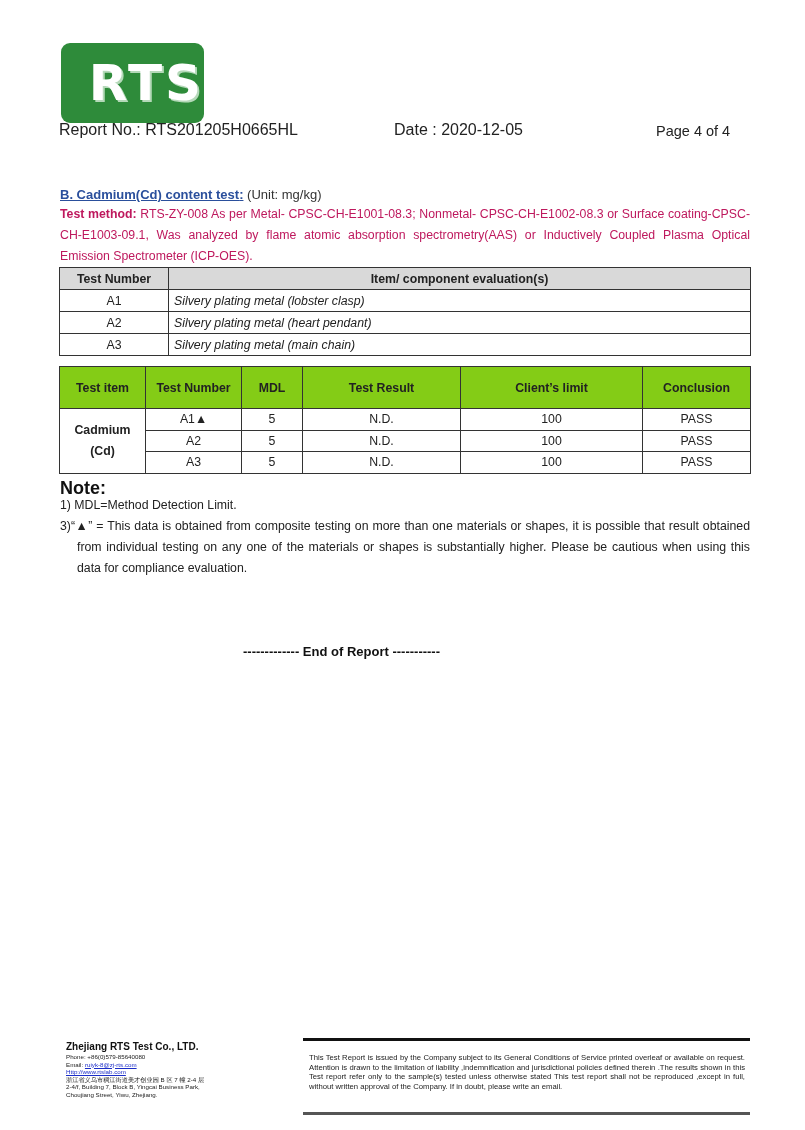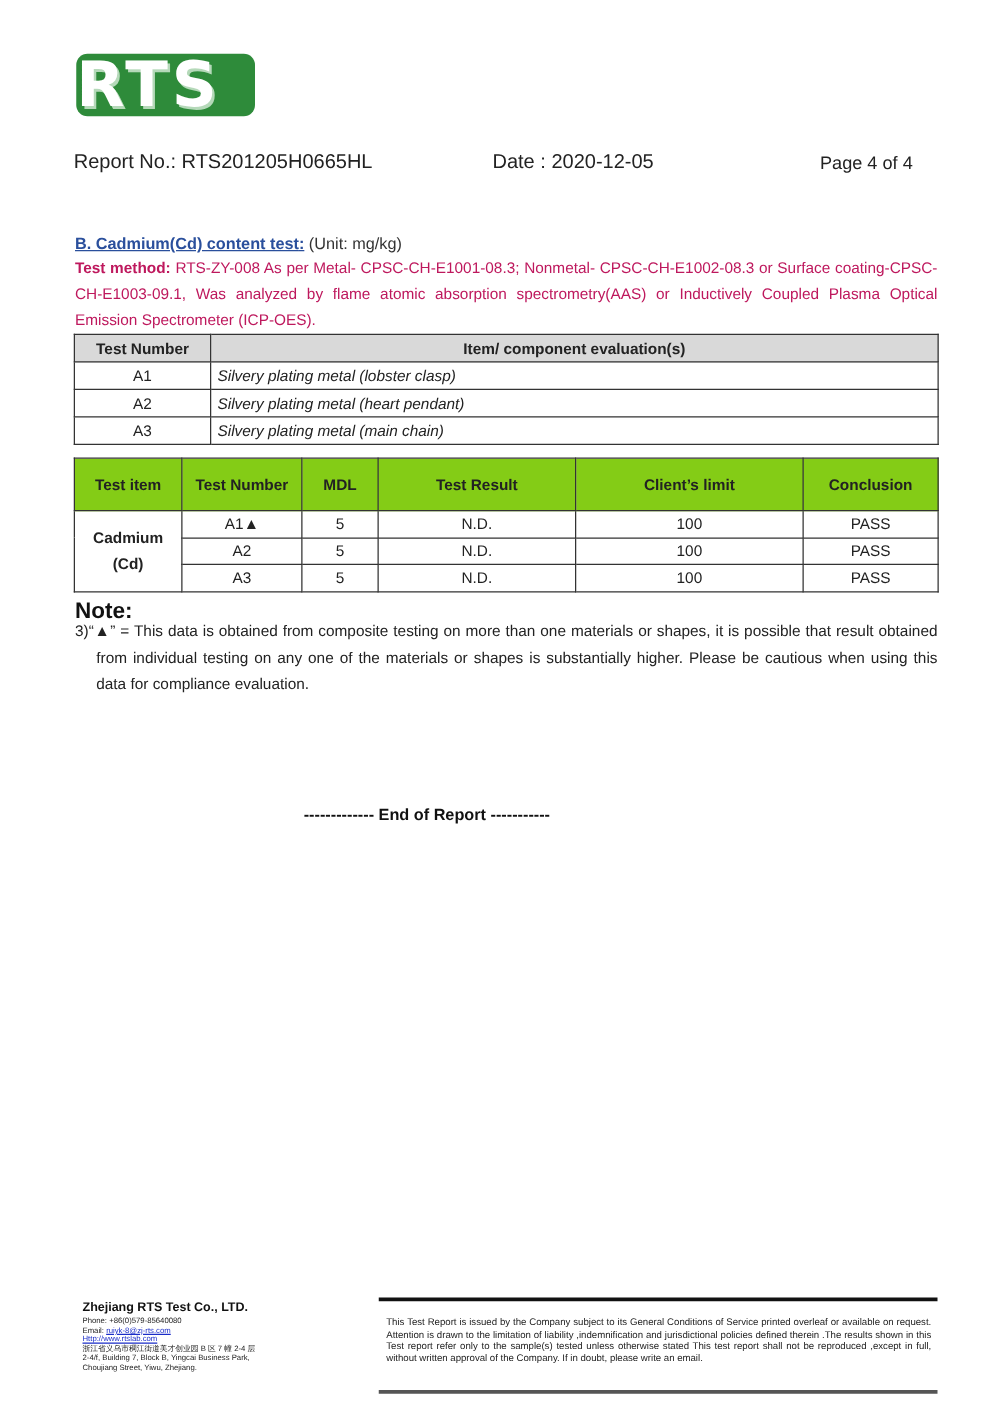--- a/index.html
+++ b/index.html
@@ -1,19 +1,19 @@
 <!DOCTYPE html>
 <html><head>
 <meta charset="utf-8">
 <style>
   * { box-sizing: border-box; margin: 0; padding: 0; }
   html, body { width: 805px; height: 1130px; background: #ffffff; }
   body { position: relative; font-family: "Liberation Sans", sans-serif; color: #111; overflow: hidden; }
 
-  .logo { position: absolute; left: 61px; top: 43px; width: 143px; height: 50px; background: #2e8b3a; border-radius: 9px; display: flex; align-items: center; justify-content: flex-start; }
+  .logo { position: absolute; left: 61px; top: 43px; width: 143px; height: 80px; background: #2e8b3a; border-radius: 9px; display: flex; align-items: center; justify-content: flex-end; }
   .logo span { font-family: "DejaVu Sans", sans-serif; font-weight: bold; font-size: 50px; color: #fff; letter-spacing: 3px; text-shadow: 2px 2px 0 #b5d9b9; line-height: 1; }
 
   .hdr { position: absolute; top: 121px; font-size: 16px; color: #222; }
   .hdr-report { left: 59px; }
   .hdr-date { left: 394px; }
   .hdr-page { left: 656px; top: 123px; font-size: 14.5px; }
 
   .sec-title { position: absolute; left: 60px; top: 187px; font-size: 13px; }
   .sec-title .u { color: #2a4f9c; font-weight: bold; text-decoration: underline; }
   .sec-title .unit { color: #333; }
@@ -122,20 +122,21 @@
     <td>5</td>
     <td>N.D.</td>
     <td>100</td>
     <td>PASS</td>
   </tr>
 </tbody>
   </table>
 
 <div class="note-title">Note:</div>
 <div class="notes">
+  <div>1) MDL=Method Detection Limit.</div>
   <div class="n3">3)“▲” = This data is obtained from composite testing on more than one materials or shapes, it is possible that result obtained from individual testing on any one of the materials or shapes is substantially higher. Please be cautious when using this data for compliance evaluation.</div>
 </div>
 
 <div class="end">------------- End of Report -----------</div>
 
 <div class="footer-co">Zhejiang RTS Test Co., LTD.</div>
 <div class="footer-lines">
   <div>Phone: +86(0)579-85640080</div>
   <div><span>Email: </span><a>ruiyk-8@zj-rts.com</a></div>
   <div><a>Http://www.rtslab.com</a></div>

